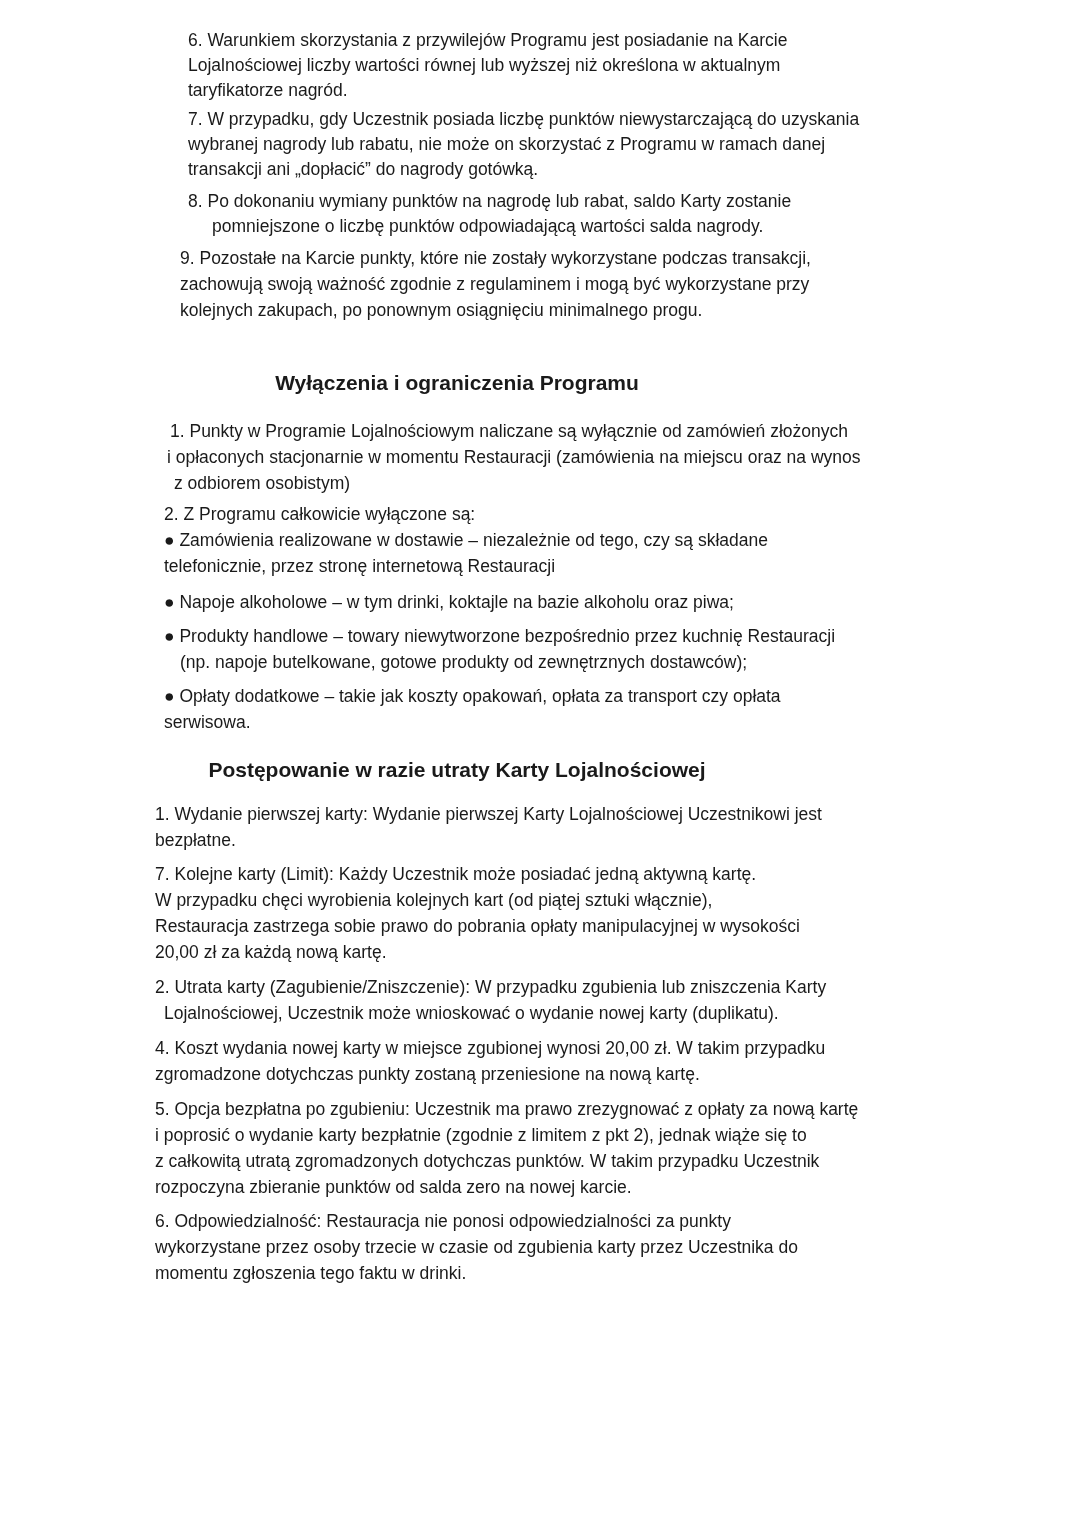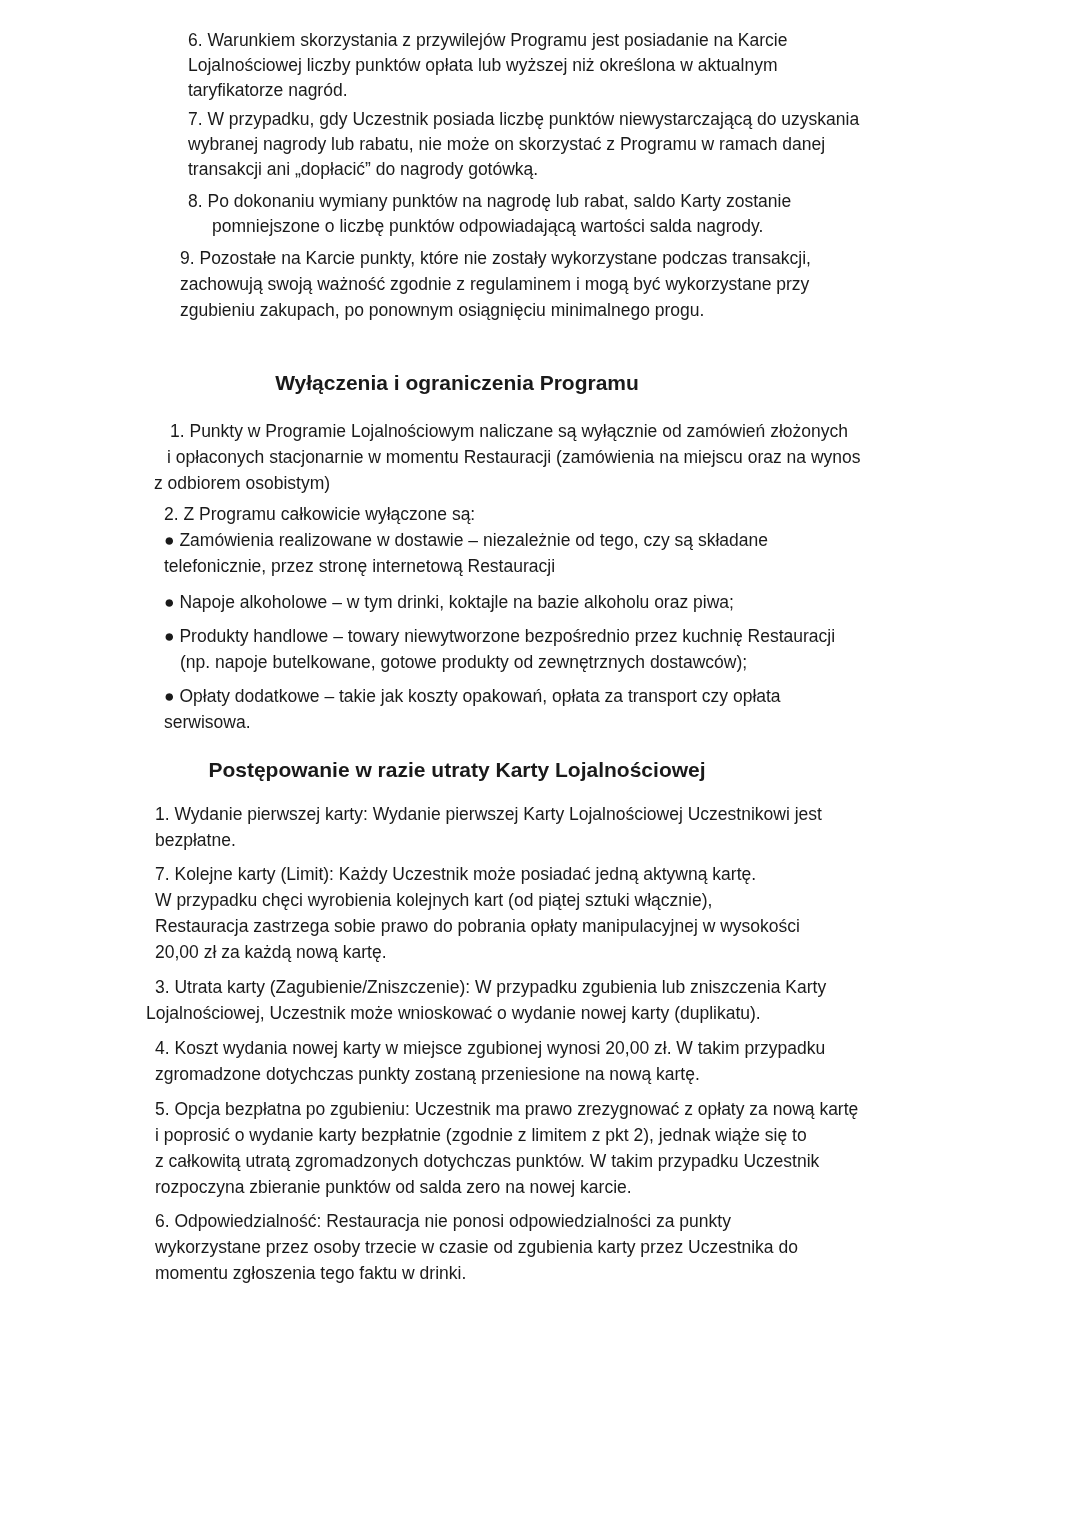--- a/index.html
+++ b/index.html
@@ -9,44 +9,44 @@
   .heading { position: absolute; white-space: nowrap; font-size: 21px; font-weight: bold;
              line-height: 28px; left: 0; width: 914px; text-align: center; }
 </style>
 </head>
 <body>
 
 <div>
 
   <div>
     <div class="line" style="left:188px;top:28px">6. Warunkiem skorzystania z przywilejów Programu jest posiadanie na Karcie</div>
-    <div class="line" style="left:188px;top:53px">Lojalnościowej liczby punktów opłata lub wyższej niż określona w aktualnym</div>
+    <div class="line" style="left:188px;top:53px">Lojalnościowej liczby wartości równej lub wyższej niż określona w aktualnym</div>
     <div class="line" style="left:188px;top:78px">taryfikatorze nagród.</div>
   </div>
   <div>
     <div class="line" style="left:188px;top:107px">7. W przypadku, gdy Uczestnik posiada liczbę punktów niewystarczającą do uzyskania</div>
     <div class="line" style="left:188px;top:132px">wybranej nagrody lub rabatu, nie może on skorzystać z Programu w ramach danej</div>
     <div class="line" style="left:188px;top:157px">transakcji ani „dopłacić” do nagrody gotówką.</div>
   </div>
   <div>
     <div class="line" style="left:188px;top:189px">8. Po dokonaniu wymiany punktów na nagrodę lub rabat, saldo Karty zostanie</div>
     <div class="line" style="left:212px;top:214px">pomniejszone o liczbę punktów odpowiadającą wartości salda nagrody.</div>
   </div>
   <div>
     <div class="line" style="left:180px;top:246px">9. Pozostałe na Karcie punkty, które nie zostały wykorzystane podczas transakcji,</div>
     <div class="line" style="left:180px;top:272px">zachowują swoją ważność zgodnie z regulaminem i mogą być wykorzystane przy</div>
-    <div class="line" style="left:180px;top:298px">zgubieniu zakupach, po ponownym osiągnięciu minimalnego progu.</div>
+    <div class="line" style="left:180px;top:298px">kolejnych zakupach, po ponownym osiągnięciu minimalnego progu.</div>
   </div>
 
   <div class="heading" style="top:369px">Wyłączenia i ograniczenia Programu</div>
 
   <div>
     <div class="line" style="left:170px;top:419px">1. Punkty w Programie Lojalnościowym naliczane są wyłącznie od zamówień złożonych</div>
     <div class="line" style="left:167px;top:445px">i opłaconych stacjonarnie w momentu Restauracji (zamówienia na miejscu oraz na wynos</div>
-    <div class="line" style="left:154px;top:471px">z odbiorem osobistym)</div>
+    <div class="line" style="left:174px;top:471px">z odbiorem osobistym)</div>
   </div>
   <div>
     <div class="line" style="left:164px;top:502px">2. Z Programu całkowicie wyłączone są:</div>
   </div>
 
   <div>
     <div class="line" style="left:164px;top:528px">● Zamówienia realizowane w dostawie – niezależnie od tego, czy są składane</div>
     <div class="line" style="left:164px;top:554px">telefonicznie, przez stronę internetową Restauracji</div>
   </div>
   <div>
@@ -67,22 +67,22 @@
     <div class="line" style="left:155px;top:802px">1. Wydanie pierwszej karty: Wydanie pierwszej Karty Lojalnościowej Uczestnikowi jest</div>
     <div class="line" style="left:155px;top:828px">bezpłatne.</div>
   </div>
   <div>
     <div class="line" style="left:155px;top:862px">7. Kolejne karty (Limit): Każdy Uczestnik może posiadać jedną aktywną kartę.</div>
     <div class="line" style="left:155px;top:888px">W przypadku chęci wyrobienia kolejnych kart (od piątej sztuki włącznie),</div>
     <div class="line" style="left:155px;top:914px">Restauracja zastrzega sobie prawo do pobrania opłaty manipulacyjnej w wysokości</div>
     <div class="line" style="left:155px;top:940px">20,00 zł za każdą nową kartę.</div>
   </div>
   <div>
-    <div class="line" style="left:155px;top:975px">3. Utrata karty (Zagubienie/Zniszczenie): W przypadku zgubienia lub zniszczenia Karty</div>
-    <div class="line" style="left:146px;top:1001px">Lojalnościowej, Uczestnik może wnioskować o wydanie nowej karty (duplikatu).</div>
+    <div class="line" style="left:155px;top:975px">2. Utrata karty (Zagubienie/Zniszczenie): W przypadku zgubienia lub zniszczenia Karty</div>
+    <div class="line" style="left:164px;top:1001px">Lojalnościowej, Uczestnik może wnioskować o wydanie nowej karty (duplikatu).</div>
   </div>
   <div>
     <div class="line" style="left:155px;top:1036px">4. Koszt wydania nowej karty w miejsce zgubionej wynosi 20,00 zł. W takim przypadku</div>
     <div class="line" style="left:155px;top:1062px">zgromadzone dotychczas punkty zostaną przeniesione na nową kartę.</div>
   </div>
   <div>
     <div class="line" style="left:155px;top:1097px">5. Opcja bezpłatna po zgubieniu: Uczestnik ma prawo zrezygnować z opłaty za nową kartę</div>
     <div class="line" style="left:155px;top:1123px">i poprosić o wydanie karty bezpłatnie (zgodnie z limitem z pkt 2), jednak wiąże się to</div>
     <div class="line" style="left:155px;top:1149px">z całkowitą utratą zgromadzonych dotychczas punktów. W takim przypadku Uczestnik</div>
     <div class="line" style="left:155px;top:1175px">rozpoczyna zbieranie punktów od salda zero na nowej karcie.</div>

